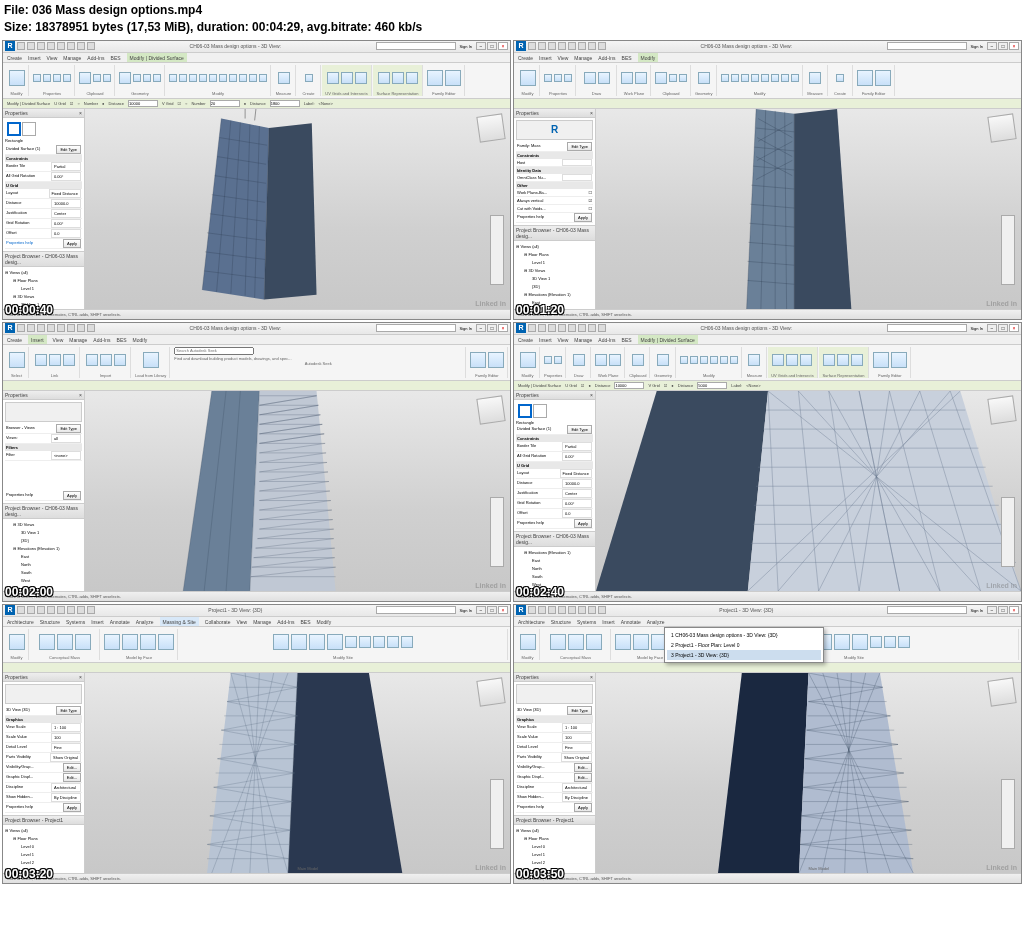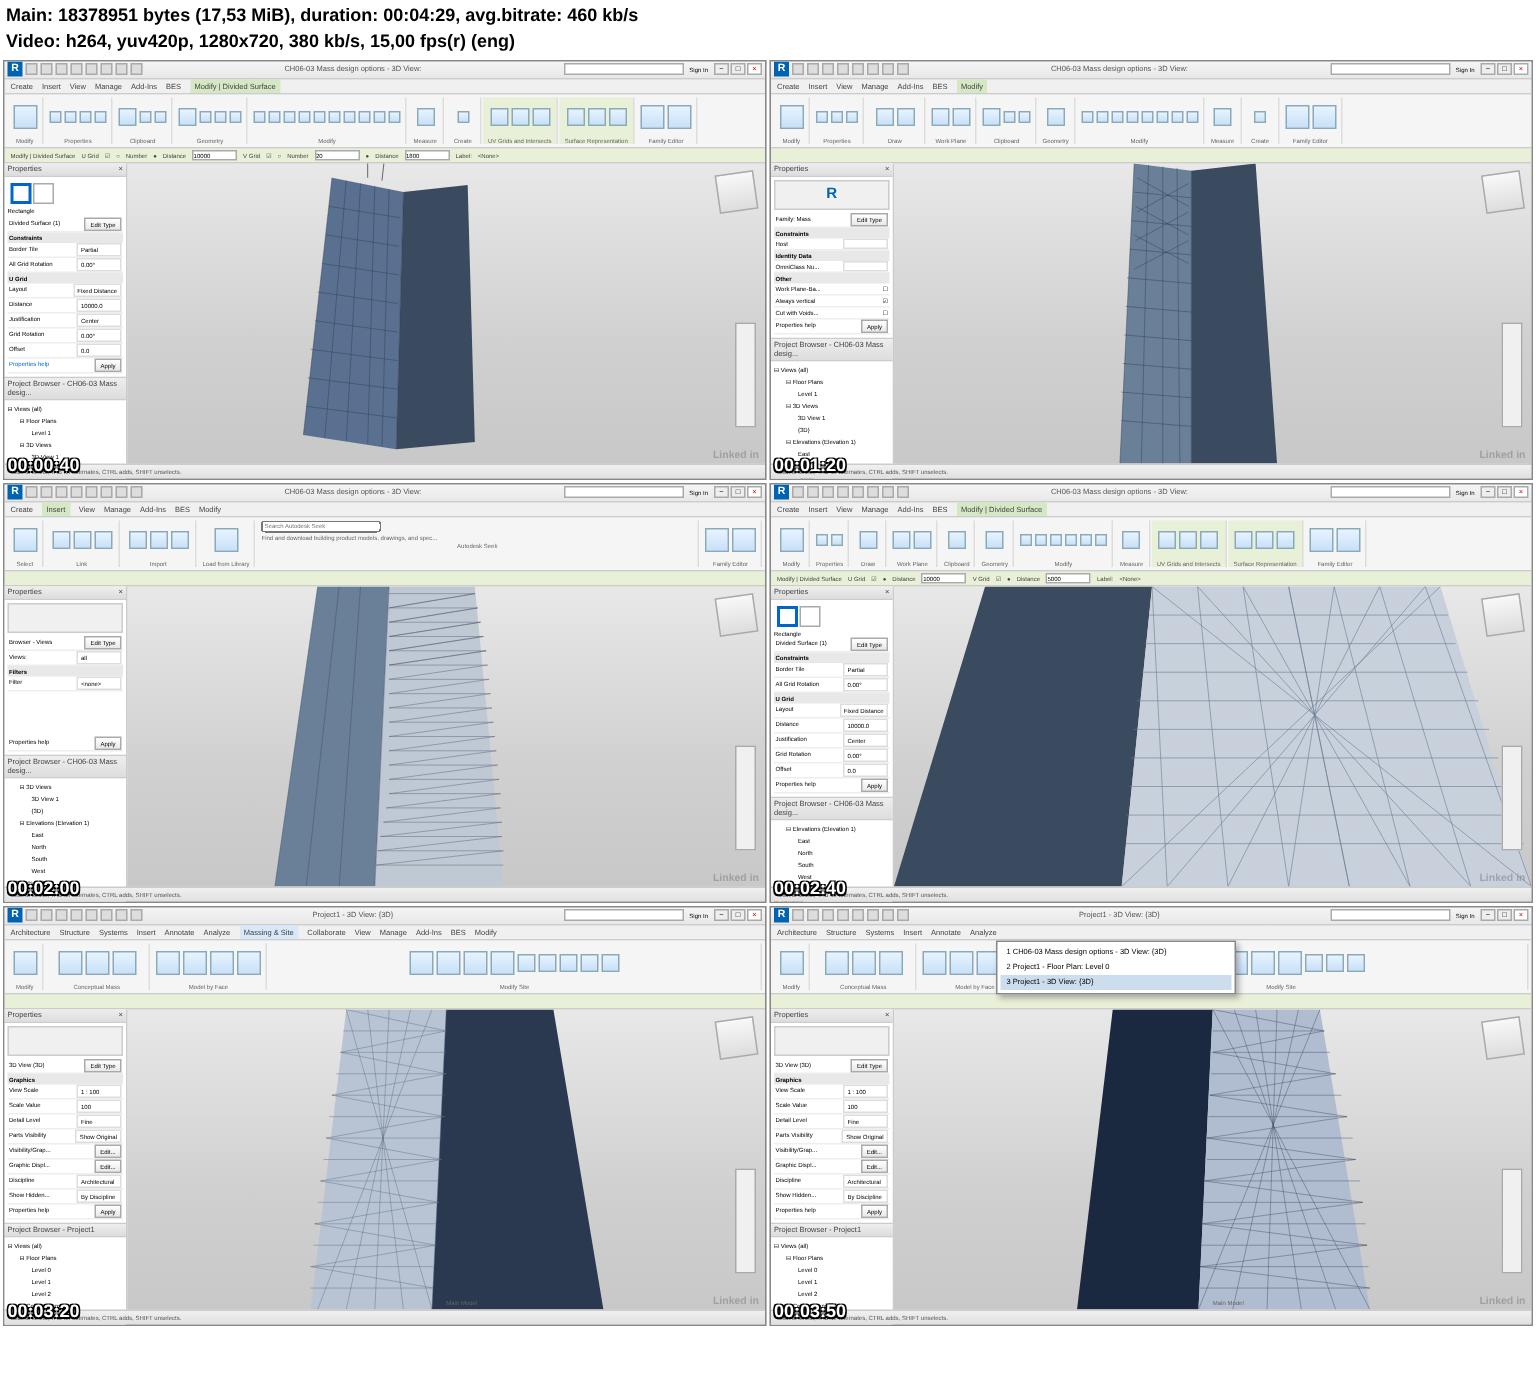--- a/index.html
+++ b/index.html
@@ -50,22 +50,22 @@
 .timestamp{position:absolute;bottom:2px;left:2px;font-size:12px;font-weight:bold;color:#fff;text-shadow:1px 1px 0 #000,-1px -1px 0 #000,1px -1px 0 #000,-1px 1px 0 #000;z-index:100}
 .watermark{position:absolute;bottom:12px;right:4px;font-size:7px;color:rgba(100,100,100,0.4);font-weight:bold;z-index:50}
 .swatch{display:flex;gap:1px;padding:2px}
 .swatch div{width:14px;height:14px;border:1px solid #aaa}
 .swatch .sel{background:#fff;border:2px solid #06c}
 </style>
 </head>
 <body>
 
 <div class="header-info">
-  <div class="line"><span>Main:</span> <span>18378951 bytes (17,53 MiB), duration: 00:04:29, avg.bitrate: 460 kb/s</span></div>
-  <div class="line"><span>Video:</span> <span>h264, yuv420p, 1280x720, 380 kb/s, 15,00 fps(r) (eng)</span></div>
+  <div class="line"><span>File:</span> <span>036 Mass design options.mp4</span></div>
+  <div class="line"><span>Size:</span> <span>18378951 bytes (17,53 MiB), duration: 00:04:29, avg.bitrate: 460 kb/s</span></div>
 </div>
 
 <div class="grid">
 
   <div class="shot">
     <div class="titlebar">
       <div class="rlogo">R</div>
       <div class="qat">
           <span></span>
           <span></span>

